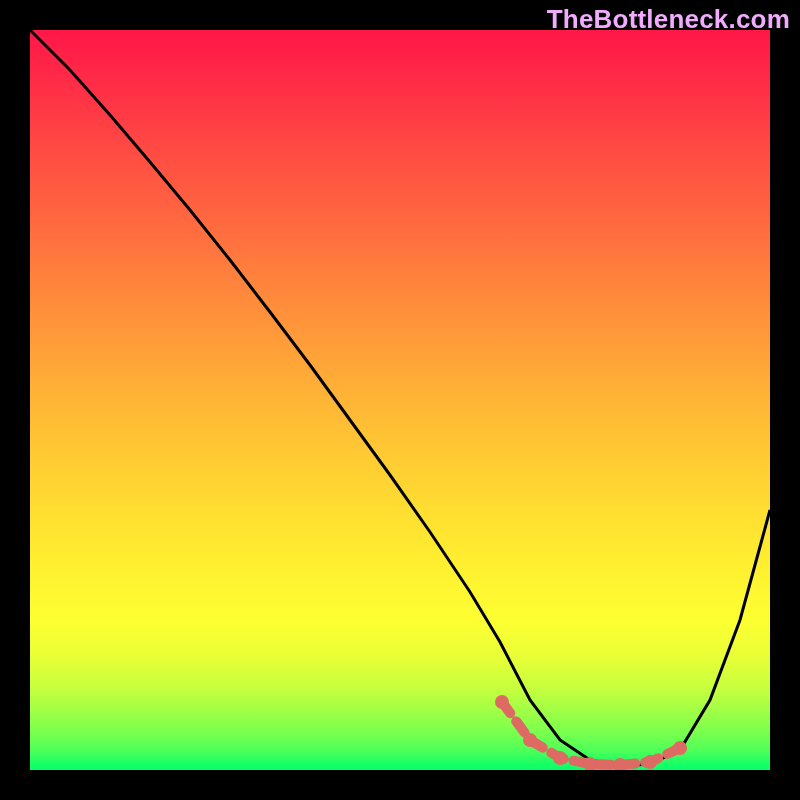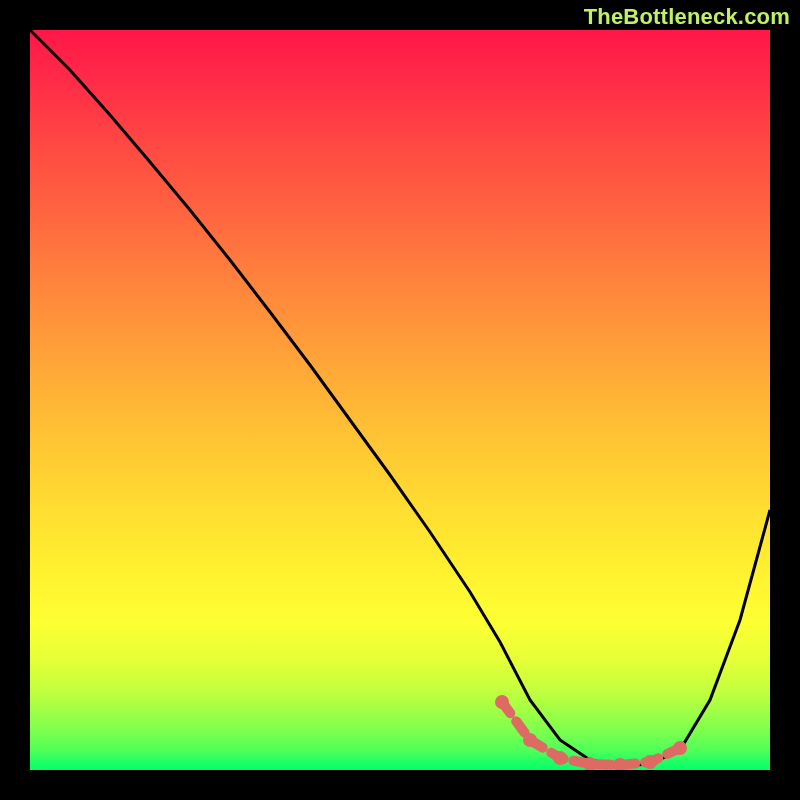--- a/index.html
+++ b/index.html
@@ -7,23 +7,23 @@
   .frame {
     position: relative;
     width: 800px;
     height: 800px;
     background: #000;
   }
   .watermark {
     position: absolute;
     top: 4px;
     right: 10px;
-    color: #bef264;
+    color: #f0abfc;
     font-family: Arial, Helvetica, sans-serif;
-    font-size: 22px;
+    font-size: 26px;
     font-weight: 600;
     letter-spacing: 0.2px;
     z-index: 4;
   }
   .plot {
     position: absolute;
     left: 30px;
     top: 30px;
     width: 740px;
     height: 740px;

